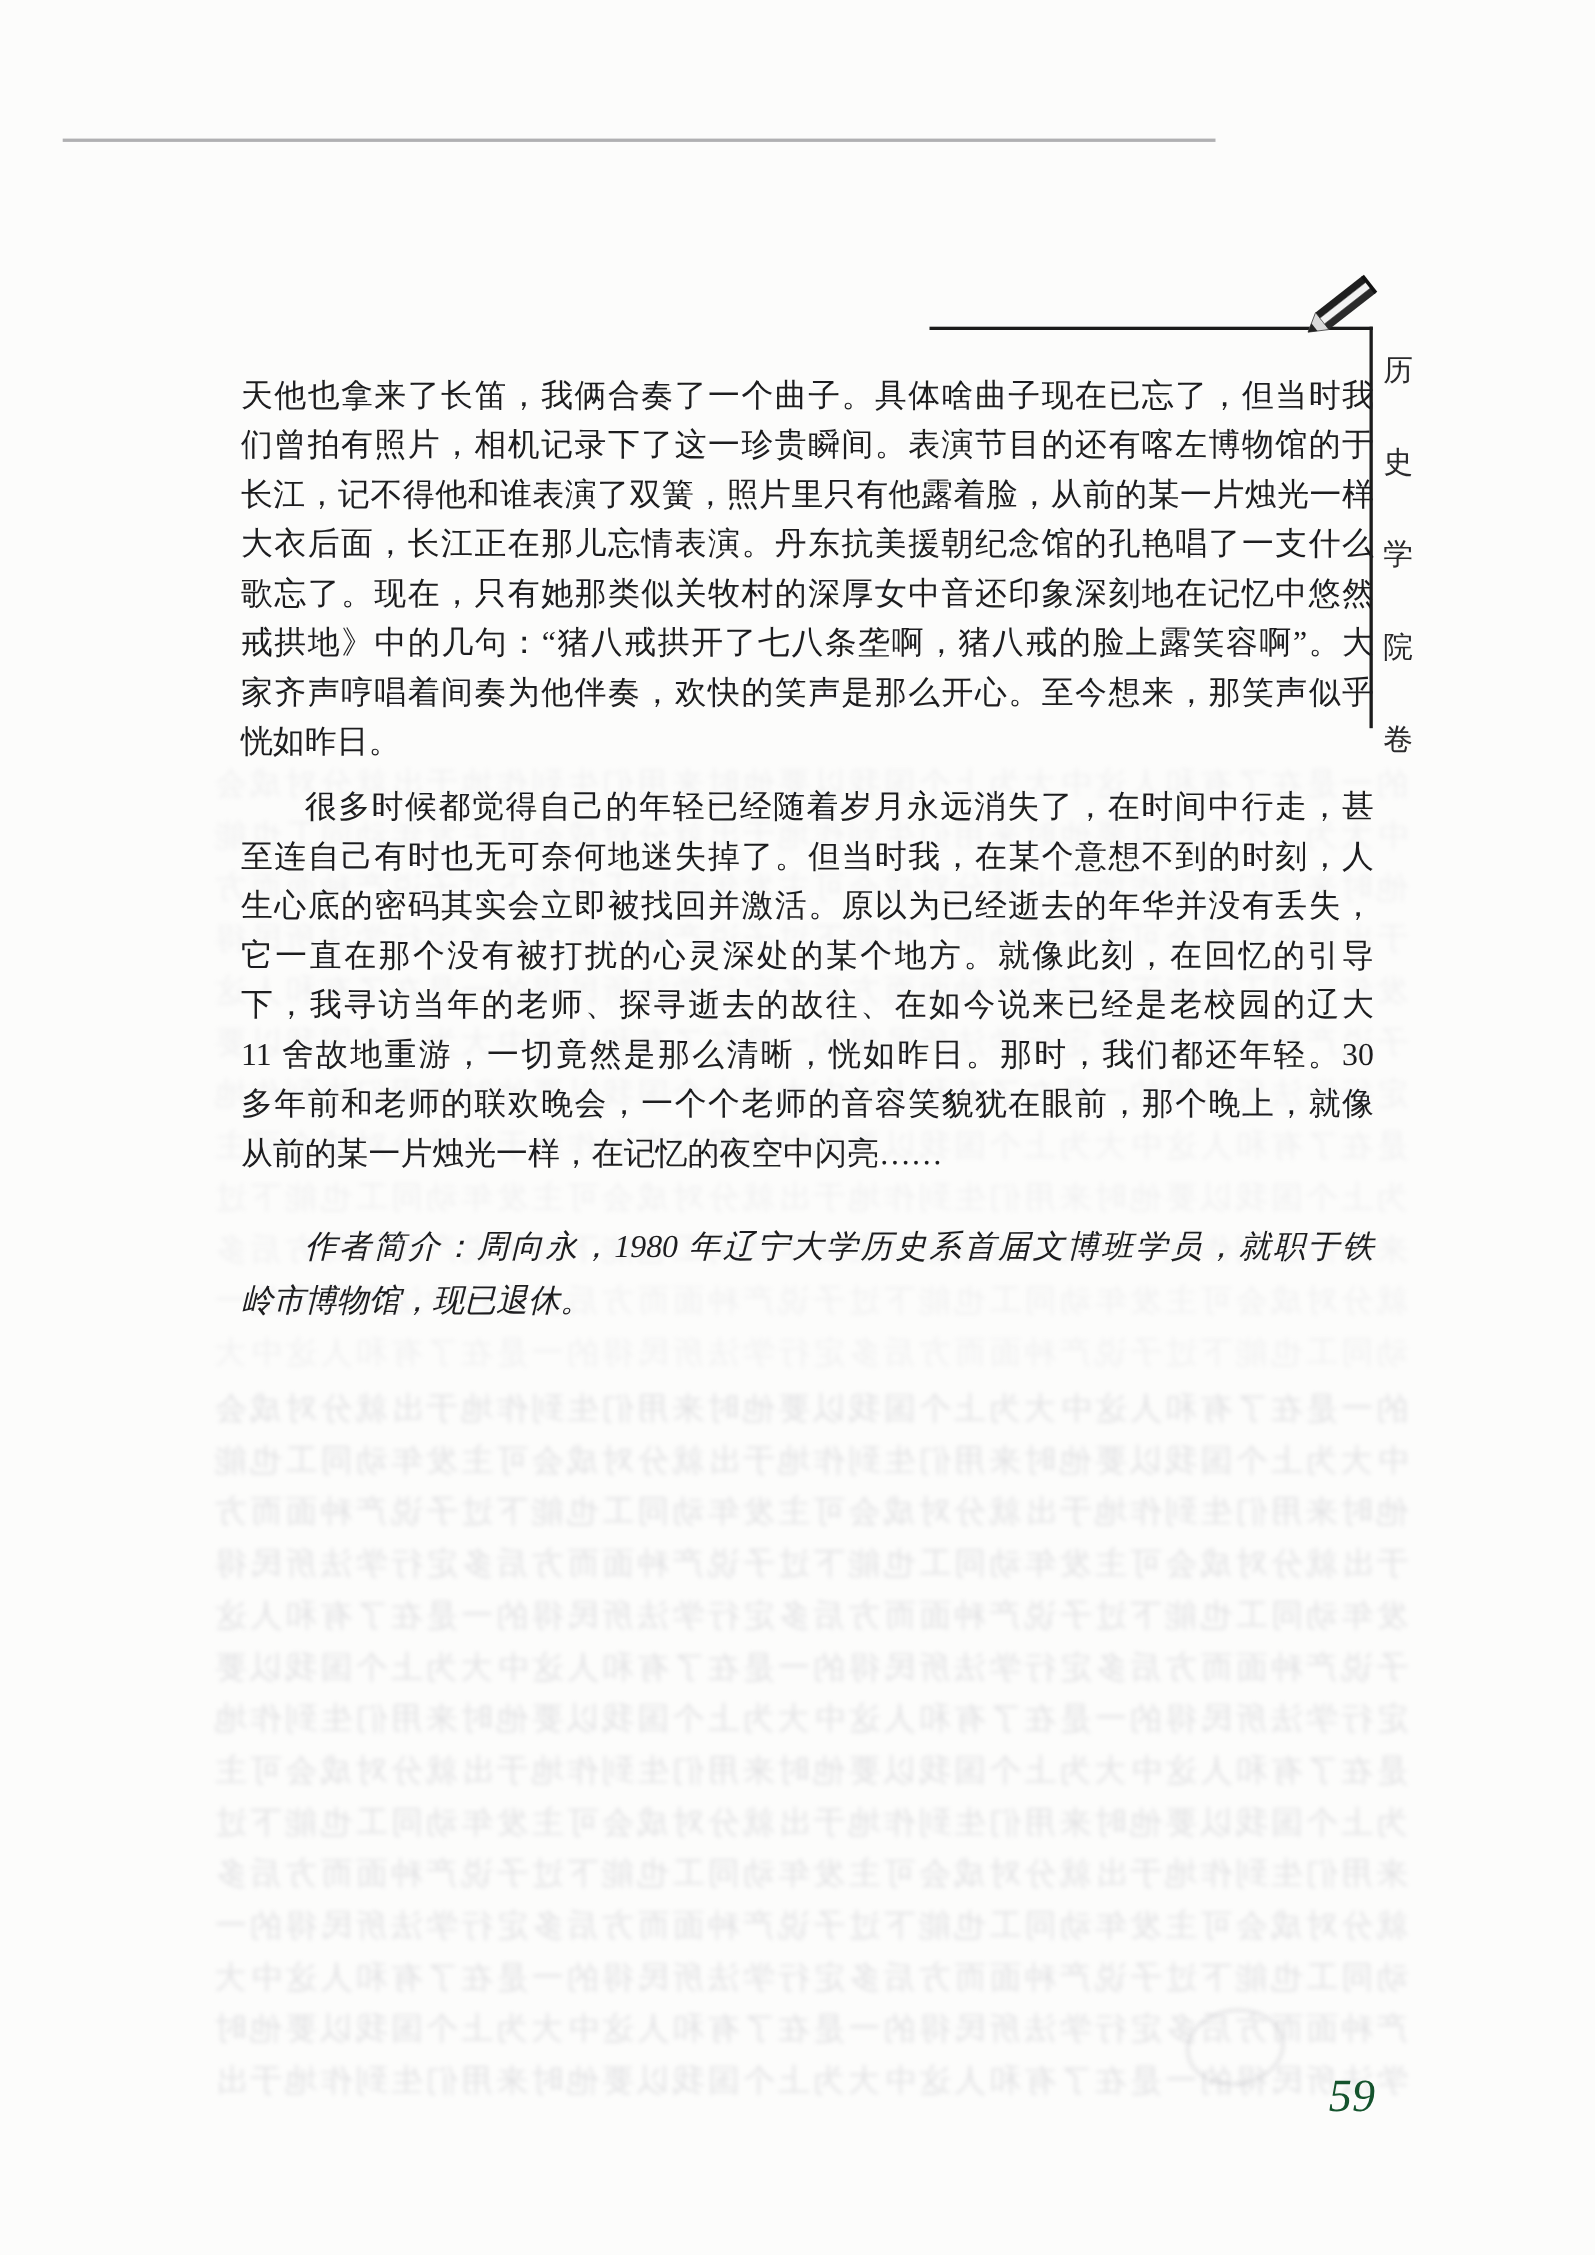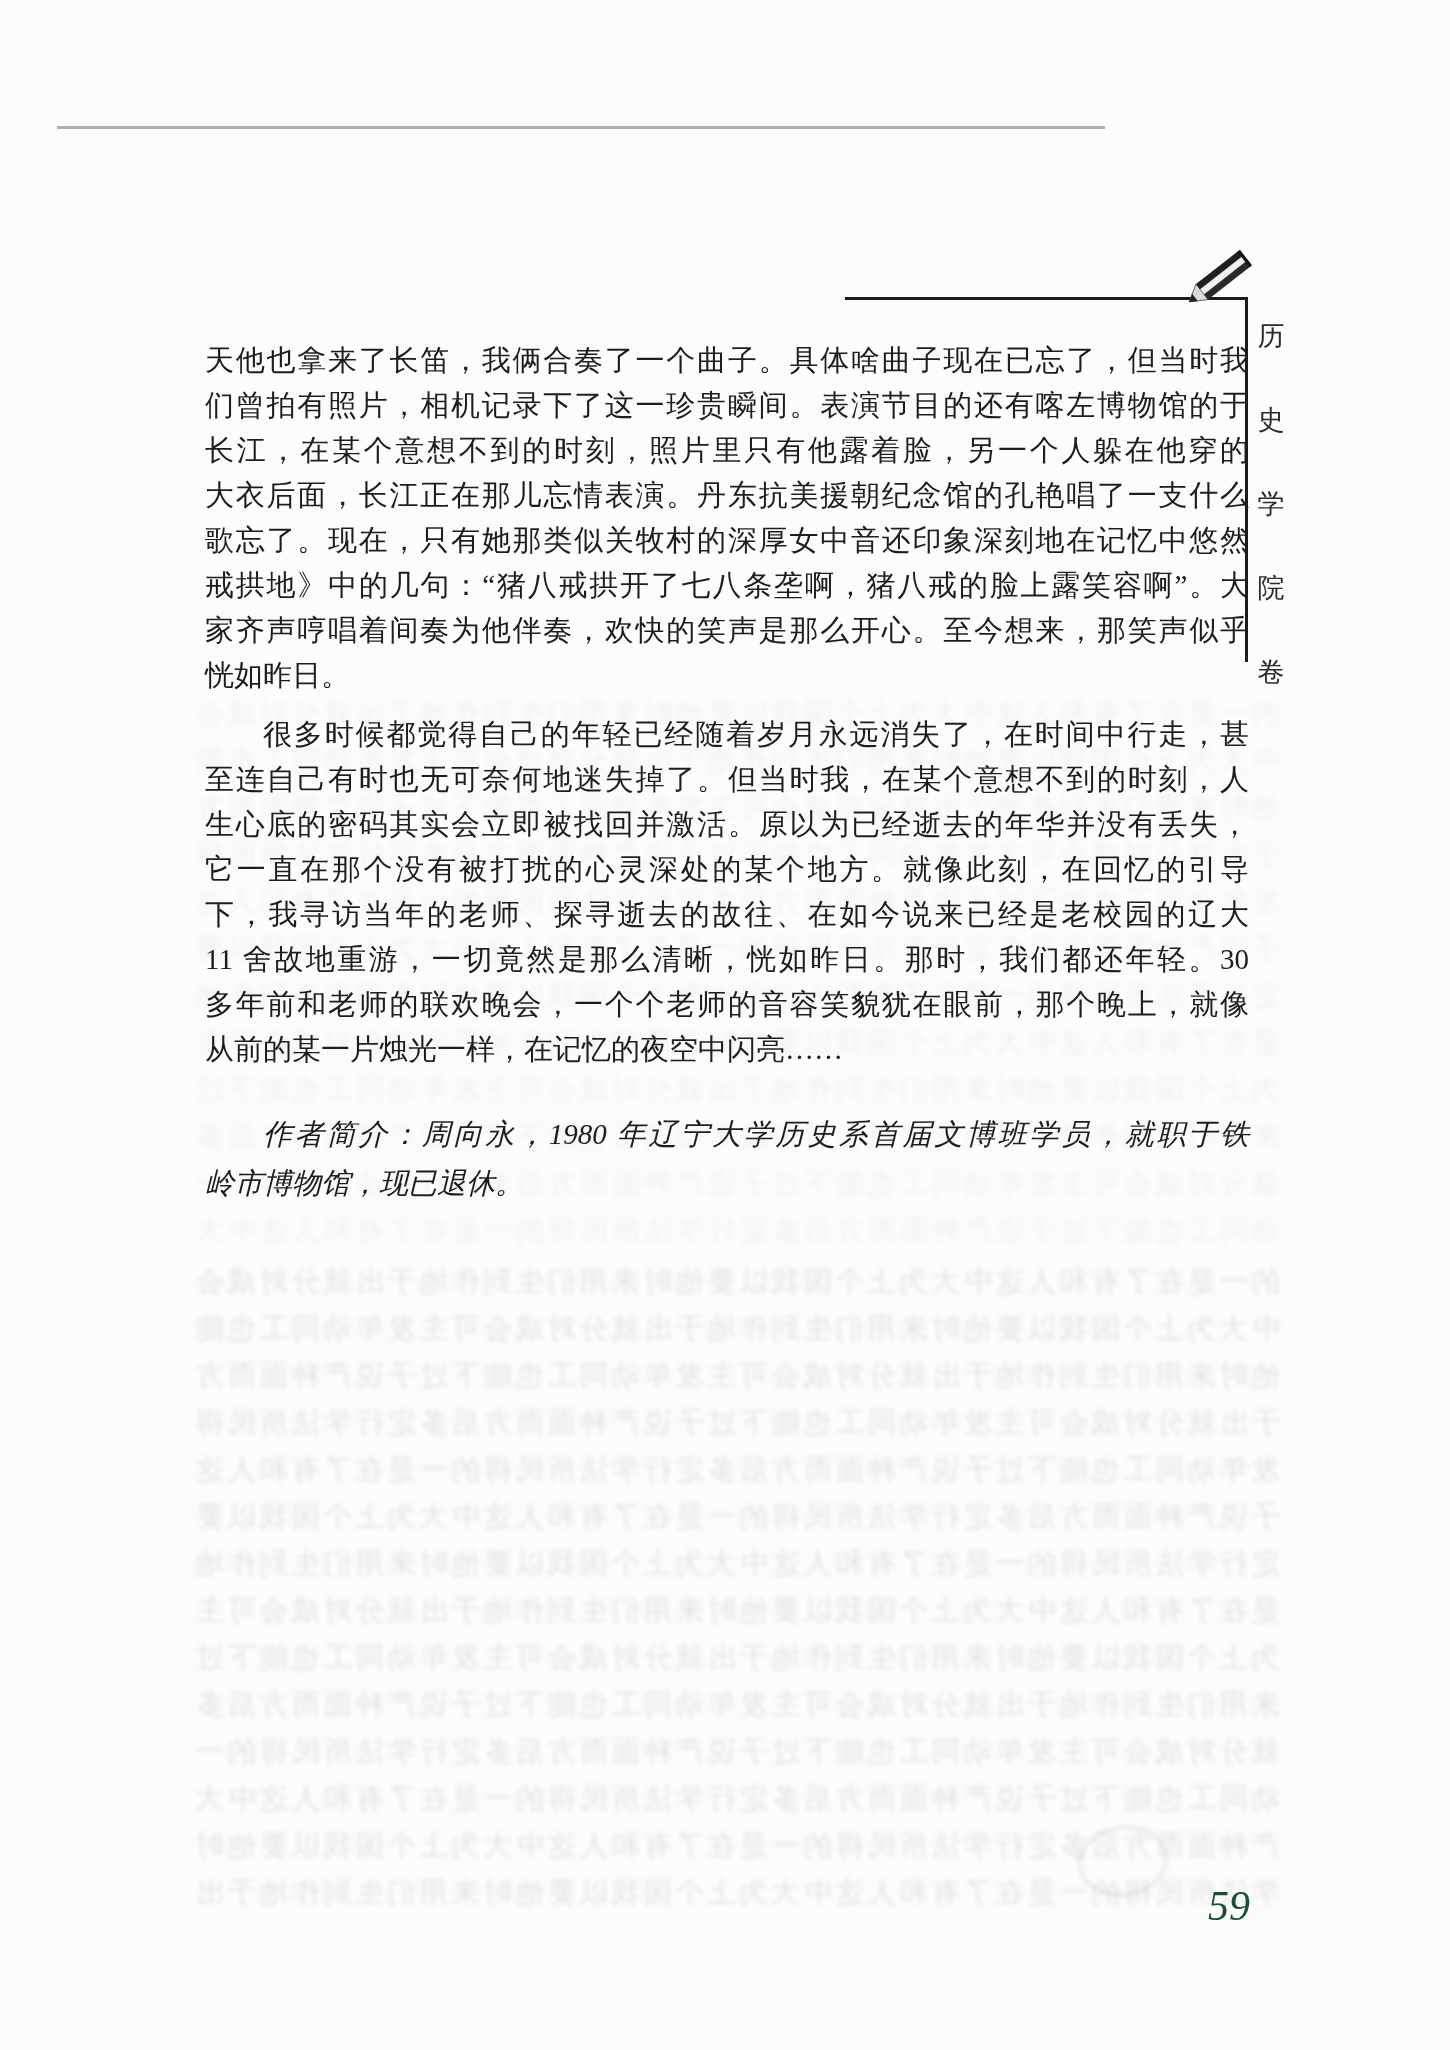--- a/index.html
+++ b/index.html
@@ -16,21 +16,21 @@
   .corner-v { position:absolute; left:1245px; top:297px; width:3px; height:365px; background:#1b1b1b; }
   
   .pencil { position:absolute; left:1186px; top:242px; width:82px; height:64px; }
   
   .sidebar { position:absolute; left:1256px; top:318px; width:30px;
     display:flex; flex-direction:column; align-items:center; gap:48px;
     font-size:27px; color:#2a2a2c; font-family:"Liberation Sans","DejaVu Sans",sans-serif; }
   
   .textcol { position:absolute; left:205px; top:338px; width:1044px; font-size:29px; line-height:45px; }
   .para { margin:0 0 14px 0; }
-  .line { text-align:justify; text-align-last:justify; white-space:nowrap; }
+  .line { text-align:justify; text-align-last:justify; white-space:nowrap;margin-left:14px; }
   .line.last { text-align-last:left; }
   .line.indent { text-indent:2em; }
   .bio { margin-top:38px; font-style:italic; font-size:29px; line-height:49px; }
   
   .ghost { position:absolute; transform:scaleX(-1); filter:blur(2px); pointer-events:none;
     font-size:29px; color:#a9a9b1; z-index:0; }
   .ghost-mid { left:170px; top:690px; width:1110px; opacity:0.13; line-height:47px; }
   .ghost-low { left:165px; top:1258px; width:1115px; opacity:0.30; line-height:47px; }
   .ghost-line { white-space:nowrap; overflow:hidden; letter-spacing:3px; }
   .textcol, .sidebar, .pagenum { z-index:2; }
@@ -98,21 +98,21 @@
     <span>学</span>
     <span>院</span>
     <span>卷</span>
   </div>
 
   <div class="textcol">
 
     <div class="para">
       <div class="line">天他也拿来了长笛，我俩合奏了一个曲子。具体啥曲子现在已忘了，但当时我</div>
       <div class="line">们曾拍有照片，相机记录下了这一珍贵瞬间。表演节目的还有喀左博物馆的于</div>
-      <div class="line">长江，在某个意想不到的时刻，照片里只有他露着脸，另一个人躲在他穿的</div>
+      <div class="line">长江，记不得他和谁表演了双簧，照片里只有他露着脸，从前的某一片烛光一样</div>
       <div class="line">大衣后面，长江正在那儿忘情表演。丹东抗美援朝纪念馆的孔艳唱了一支什么</div>
       <div class="line">歌忘了。现在，只有她那类似关牧村的深厚女中音还印象深刻地在记忆中悠然</div>
       <div class="line">戒拱地》中的几句：“猪八戒拱开了七八条垄啊，猪八戒的脸上露笑容啊”。大</div>
       <div class="line">家齐声哼唱着间奏为他伴奏，欢快的笑声是那么开心。至今想来，那笑声似乎</div>
       <div class="line last">恍如昨日。</div>
     </div>
 
     <div class="para">
       <div class="line indent">很多时候都觉得自己的年轻已经随着岁月永远消失了，在时间中行走，甚</div>
       <div class="line">至连自己有时也无可奈何地迷失掉了。但当时我，在某个意想不到的时刻，人</div>

